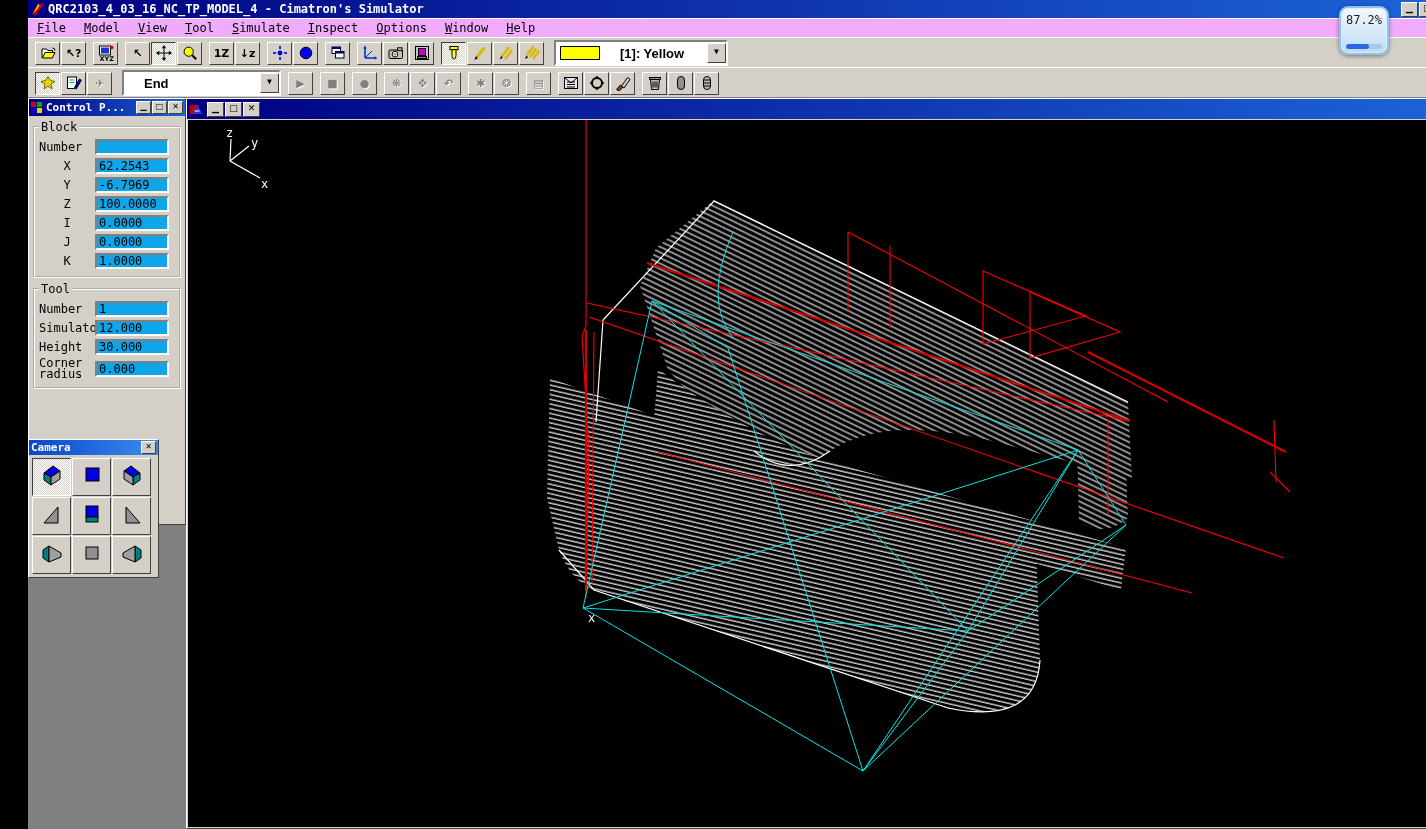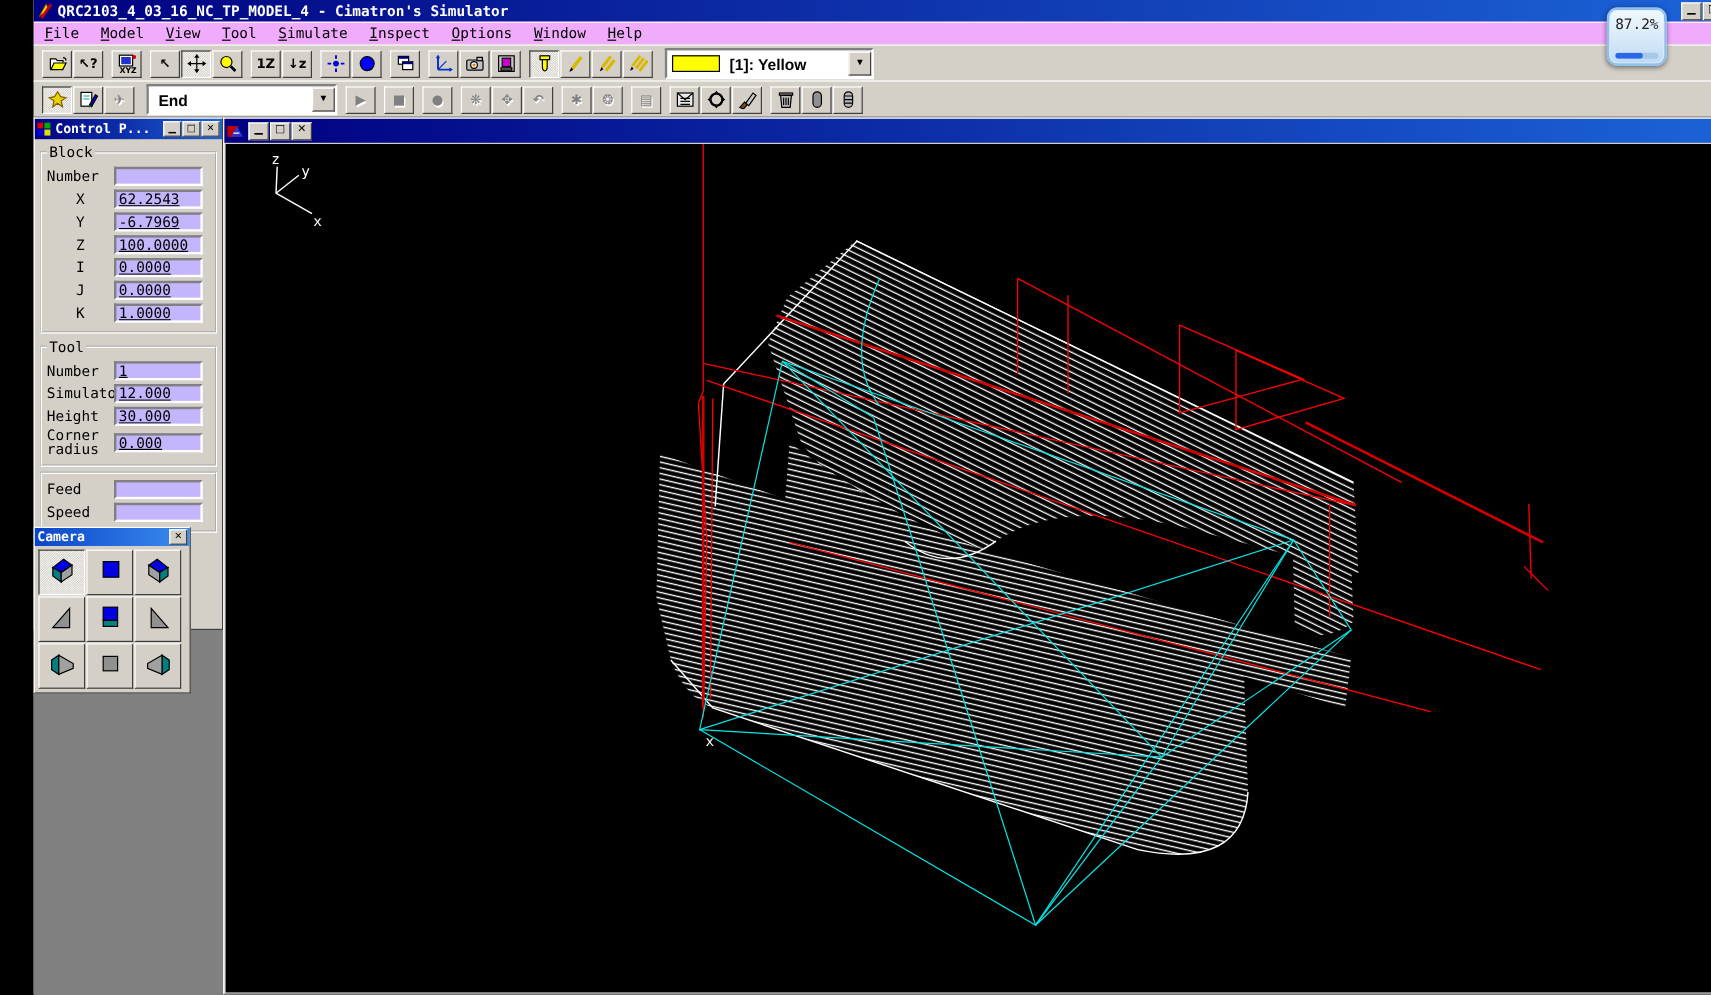--- a/index.html
+++ b/index.html
@@ -32,40 +32,40 @@
   .tb-btn + .tb-btn{margin-left:1px;}
   .tb-btn .ic{font:bold 11px "DejaVu Sans",sans-serif;color:#000;line-height:1;}
   .tb-btn svg{display:block;}
   .tb-btn.pressed{border-color:#404040 #fff #fff #404040;
     background-image:linear-gradient(45deg,#fff 25%,transparent 25%,transparent 75%,#fff 75%),
       linear-gradient(45deg,#fff 25%,transparent 25%,transparent 75%,#fff 75%);
     background-size:2px 2px;background-position:0 0,1px 1px;}
   .tb-btn.disabled .ic{color:#808080;text-shadow:1px 1px 0 #fff;}
   .combo{display:flex;align-items:center;height:22px;background:#fff;
     border:2px solid;border-color:#808080 #fff #fff #808080;margin-left:10px;}
-  .combo .cval{flex:1;padding:0 8px;font:bold 13px "Liberation Sans",sans-serif;white-space:nowrap;}
+  .combo .cval{flex:1;padding:0 20px;font:bold 13px "Liberation Sans",sans-serif;white-space:nowrap;}
   .combo .cbtn{width:17px;height:18px;background:#d4d0c8;border:1px solid;
     border-color:#fff #404040 #404040 #fff;text-align:center;font-size:8px;line-height:16px;}
   .swatch{width:38px;height:12px;border:1px solid #000;margin-left:4px;flex:0 0 auto;}
   
   #mdi{position:absolute;left:0;top:97px;width:100%;height:732px;background:#808080;}
   .child-title{height:17px;display:flex;align-items:center;color:#fff;font-weight:bold;
     padding:0 2px;background:linear-gradient(to right,#000080,#1c64d8);}
   .child-title .ttext{font-size:11px;white-space:nowrap;overflow:hidden;flex:1;}
   
   #ctrlpanel{position:absolute;left:0;top:1px;width:158px;height:427px;background:#d4d0c8;
     border:1px solid;border-color:#fff #404040 #404040 #fff;box-sizing:border-box;}
   #ctrlpanel .body{position:relative;padding:2px 4px;}
   fieldset{border:2px groove #ffffff;margin:2px 0 4px 0;padding:2px 4px 4px 4px;}
   fieldset legend{font-size:12px;padding:0 2px;}
   .frow{display:flex;align-items:center;margin:3px 0;}
   .frow .flabel{width:56px;font-size:12px;color:#000;white-space:pre-line;line-height:11px;}
   .frow.centerlab .flabel{text-align:center;}
   .frow input{width:66px;height:12px;border:2px solid;border-color:#808080 #fff #fff #808080;
-    background:#c4b5fd;font:12px "DejaVu Sans Mono",monospace;padding:0 2px;text-decoration:underline;}
+    background:#0ea5e9;font:12px "DejaVu Sans Mono",monospace;padding:0 2px;}
   
   #camera{position:absolute;left:0;top:342px;width:131px;background:#d4d0c8;
     border:1px solid;border-color:#fff #404040 #404040 #fff;box-sizing:border-box;z-index:5;}
   #camera .child-title{height:15px;background:linear-gradient(to right,#0a46c8,#3c8cf0);}
   #camgrid{display:grid;grid-template-columns:repeat(3,39px);grid-auto-rows:38px;padding:3px;gap:1px;}
   .cam-btn{background:#d4d0c8;border:1px solid;border-color:#fff #404040 #404040 #fff;
     display:flex;align-items:center;justify-content:center;}
   .cam-btn.pressed{border-color:#404040 #fff #fff #404040;
     background-image:linear-gradient(45deg,#fff 25%,transparent 25%,transparent 75%,#fff 75%),
       linear-gradient(45deg,#fff 25%,transparent 25%,transparent 75%,#fff 75%);
@@ -479,32 +479,20 @@
                 <input value="12.000" style="">
               </div>
               <div class="frow">
                 <div class="flabel">Height</div>
                 <input value="30.000" style="">
               </div>
               <div class="frow">
                 <div class="flabel">Corner
 radius</div>
                 <input value="0.000" style="">
-              </div>
-            </div>
-        </fieldset>
-        <fieldset style="margin-bottom:0;">
-          <div id="extrarows">
-              <div class="frow">
-                <div class="flabel">Feed</div>
-                <input style="">
-              </div>
-              <div class="frow">
-                <div class="flabel">Speed</div>
-                <input style="">
               </div>
             </div>
         </fieldset>
       </div>
     </div>
 
     <div id="camera">
       <div class="child-title">
         <span class="ttext">Camera</span>
         <span class="wbtn" style="width:13px;height:11px;font-size:8px;line-height:9px;">✕</span>

